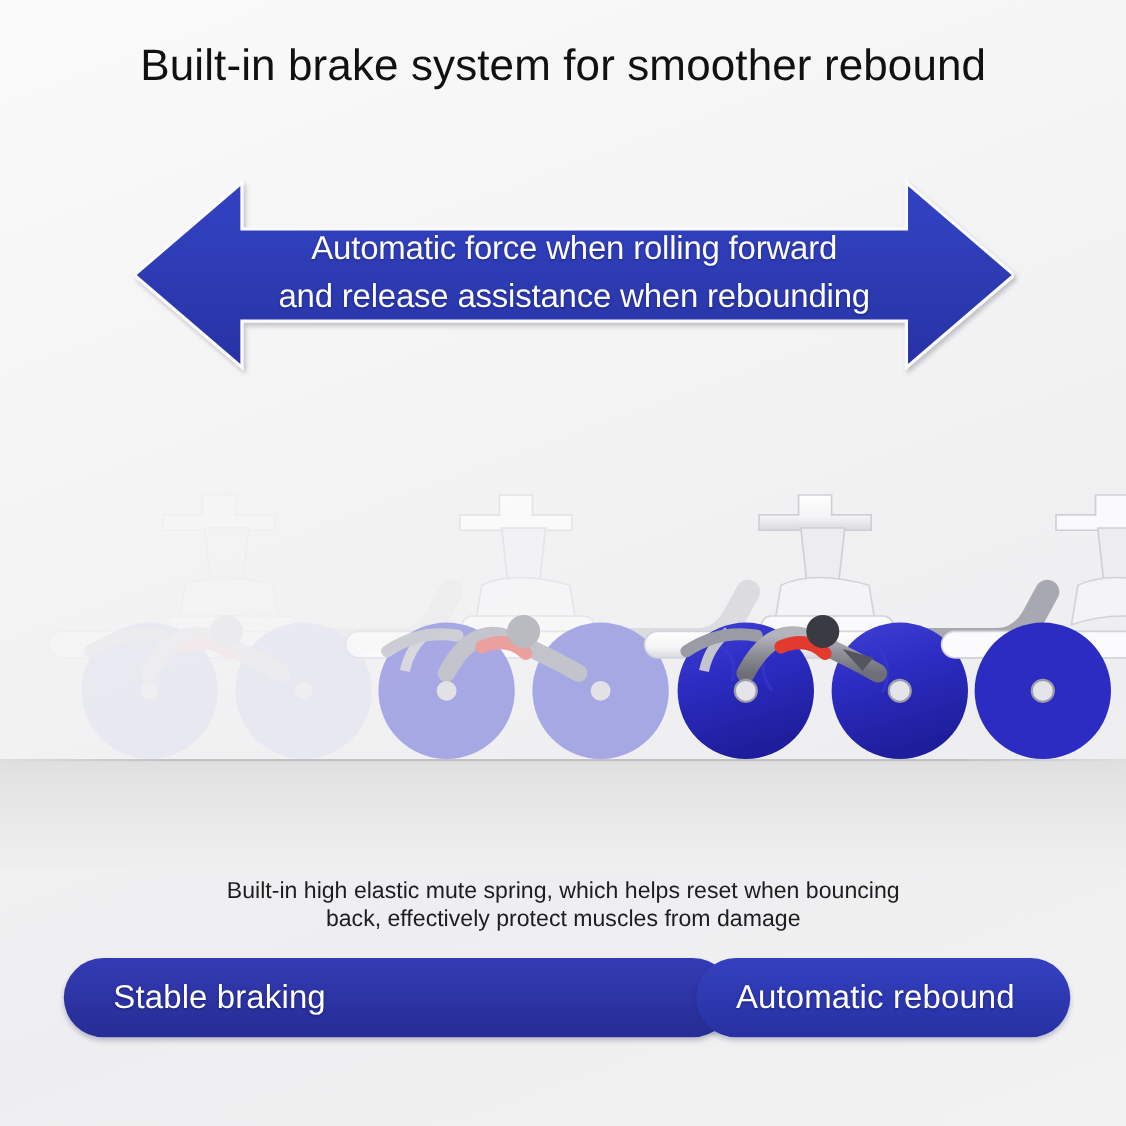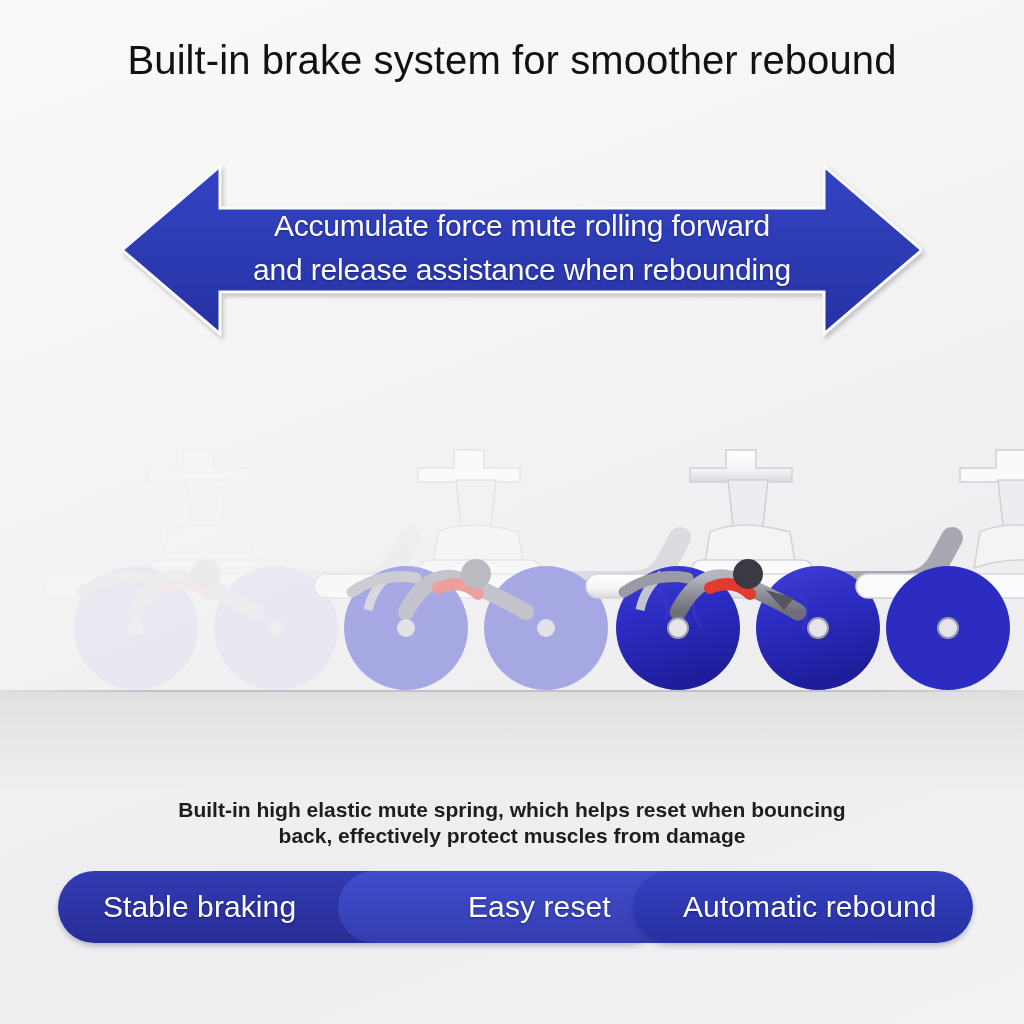--- a/index.html
+++ b/index.html
@@ -44,59 +44,59 @@
   .unit.u1{left:18px;opacity:.20;}
   .unit.u2{left:288px;opacity:.62;}
   .unit.u3{left:560px;opacity:1;}
   .unit.u4{left:830px;opacity:1;}
 
   .unit svg{display:block;width:100%;height:100%;}
 
   
   .caption{
     position:absolute;left:0;top:797px;width:1024px;text-align:center;
-    font-size:21px;line-height:1.24;color:#1d1d1f;font-weight:700;
+    font-size:21px;line-height:1.24;color:#1d1d1f;font-weight:400;
   }
   .caption .c2{display:block;}
 
   
   .pillbar{position:absolute;left:58px;top:871px;width:915px;height:52px;}
   .pill{position:absolute;top:0;height:72px;border-radius:36px;
         display:flex;align-items:center;justify-content:center;
         color:#fff;font-size:30px;font-weight:400;white-space:nowrap;
         text-shadow:0 1px 2px rgba(5,5,60,.5);letter-spacing:.1px;}
   .pill.p1{left:0;width:608px;background:linear-gradient(180deg,#333bb4 0%,#2c33a2 55%,#262d96 100%);
            box-shadow:0 3px 5px rgba(40,40,90,.28);}
   .pill.p1 .lbl{position:absolute;left:45px;}
   .pill.p2{left:280px;width:400px;background:linear-gradient(180deg,#414ccb 0%,#3a44bd 55%,#343dae 100%);}
   .pill.p2 .lbl{position:absolute;left:130px;}
   .pill.p3{left:575px;width:340px;background:linear-gradient(180deg,#3440bf 0%,#2d38b0 55%,#2731a2 100%);
            box-shadow:0 3px 5px rgba(40,40,90,.26);}
-  .pill.p3 .lbl{position:absolute;left:50px;}
+  .pill.p3 .lbl{position:absolute;left:36px;}
 </style>
 </head>
 <body>
 
 <div class="page">
 
   <div class="heading">Built-in brake system for smoother rebound</div>
 
   <div class="arrow-wrap">
     <svg class="arrow-svg" viewBox="0 0 800 180" preserveAspectRatio="none">
       <defs>
         <linearGradient id="agrad" x1="0" y1="0" x2="0" y2="1">
           <stop offset="0%" stop-color="#3342c4"></stop>
           <stop offset="48%" stop-color="#2d3cb4"></stop>
           <stop offset="100%" stop-color="#2731a4"></stop>
         </linearGradient>
       </defs>
       <polygon points="0,90 98,6 98,48 702,48 702,6 800,90 702,174 702,132 98,132 98,174" fill="url(#agrad)" stroke="#fbfbfd" stroke-width="3"></polygon>
     </svg>
     <div class="arrow-text">
-      <span>Accumulate force mute rolling forward</span>
+      <span>Automatic force when rolling forward</span>
       <span class="l2">and release assistance when rebounding</span>
     </div>
   </div>
 
   <div class="stage">
     <div class="floor"></div>
     <div class="floor-line"></div>
 
     <div class="unit u1">
       <svg viewBox="0 0 430 330">
@@ -202,21 +202,18 @@
 
   <div class="caption">
     <span>Built-in high elastic mute spring, which helps reset when bouncing</span>
     <span class="c2">back, effectively protect muscles from damage</span>
   </div>
 
   <div class="pillbar">
     <div class="pill p1">
       <span class="lbl">Stable braking</span>
     </div>
-    <div class="pill p2">
-      <span class="lbl">Easy reset</span>
-    </div>
     <div class="pill p3">
       <span class="lbl">Automatic rebound</span>
     </div>
   </div>
 
 </div>
 
 </body></html>

